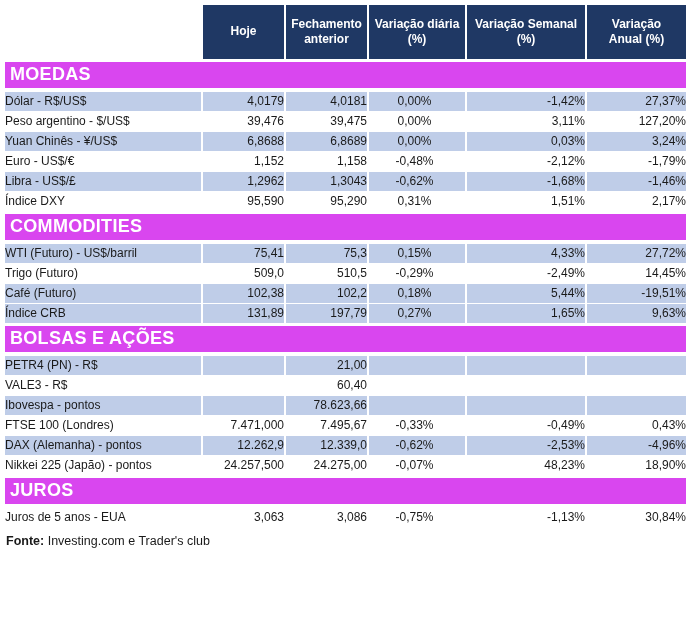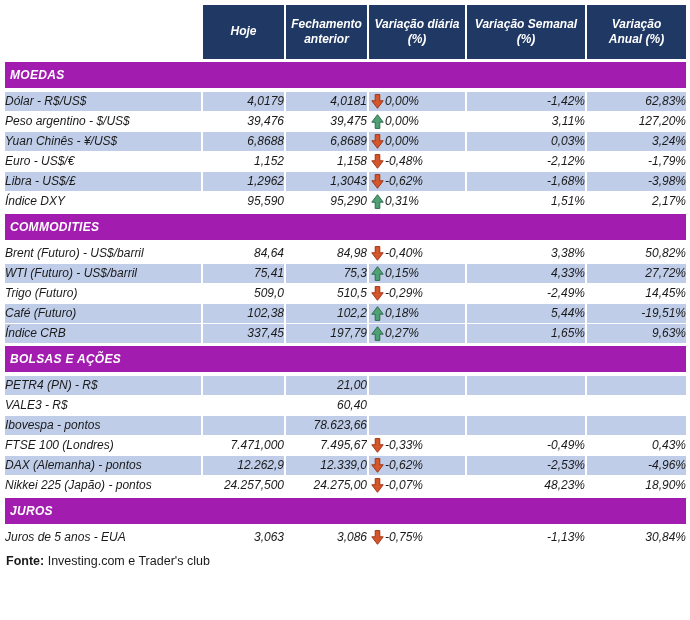--- a/index.html
+++ b/index.html
@@ -12,21 +12,20 @@
     font-family: "Liberation Sans", sans-serif;
   }
   .wrap {
     padding: 5px 4px 0 5px;
     width: 681px;
   }
   table {
     border-collapse: collapse;
     table-layout: fixed;
     width: 681px;
-    font-style: italic;
   }
   col.c-label  { width: 197px; }
   col.c-hoje   { width: 83px; }
   col.c-prev   { width: 83px; }
   col.c-daily  { width: 98px; }
   col.c-weekly { width: 120px; }
   col.c-annual { width: 100px; }
 
   thead tr { height: 55px; }
   th.corner {
@@ -42,23 +41,23 @@
     vertical-align: middle;
     white-space: pre-line;
     line-height: 15px;
     border-left: 2px solid #ffffff;
     border-bottom: 2px solid #ffffff;
     padding: 0 2px;
   }
   th.colhead:first-of-type { border-left: none; }
 
   td.section {
-    background: #a21caf;
+    background: #d946ef;
     color: #ffffff;
-    font-size: 12px;
+    font-size: 18px;
     font-weight: bold;
     letter-spacing: 0.3px;
     height: 22px;
     padding: 2px 2px 2px 5px;
     border-top: 3px solid #ffffff;
     border-bottom: 4px solid #ffffff;
     vertical-align: middle;
   }
 
   tr.data-row { height: 19px; }
@@ -76,24 +75,25 @@
   tr.data-row td:first-child { border-left: none; }
   tr.shaded td { background: #BFCDE8; }
   tr.plain  td { background: #ffffff; }
 
   td.lbl { padding-left: 4px; text-align: left; }
   td.num { padding-right: 7px; text-align: right; }
 
   td.daily { padding: 0; }
   .daily-flex {
     display: flex;
-    justify-content: flex-start;
+    justify-content: flex-end;
     align-items: center;
     height: 19px;
     padding: 0 7px 0 2px;
+    flex-direction: column;
   }
   .arr { display: inline-flex; align-items: center; width: 14px; height: 15px; }
   .arr svg { display: block; }
   .daily-val { text-align: right; }
 
   .fonte {
     margin-top: 6px;
     padding-left: 1px;
     font-size: 12.5px;
     color: #1a1a1a;
@@ -140,21 +140,21 @@
             <div class="daily-flex">
               <span class="arr">
                 <svg width="13" height="15" viewBox="0 0 13 15">
                   <path d="M4.2 0.6 H8.8 V6.8 H12.2 L6.5 14.3 L0.8 6.8 H4.2 Z" fill="#D4562B" stroke="#9E3517" stroke-linejoin="round"></path>
                 </svg>
               </span>
               <span class="daily-val">0,00%</span>
             </div>
           </td>
           <td class="num">-1,42%</td>
-          <td class="num">62,83%</td>
+          <td class="num">27,37%</td>
         </tr>
         <tr class="data-row plain">
           <td class="lbl">Peso argentino - $/US$</td>
           <td class="num">39,476</td>
           <td class="num">39,475</td>
           <td class="daily">
             <div class="daily-flex">
               <span class="arr">
                 <svg width="13" height="15" viewBox="0 0 13 15">
                   <path d="M6.5 0.7 L12.2 8.2 H8.8 V14.4 H4.2 V8.2 H0.8 Z" fill="#4FA173" stroke="#2F6B4F" stroke-linejoin="round"></path>
@@ -208,21 +208,21 @@
             <div class="daily-flex">
               <span class="arr">
                 <svg width="13" height="15" viewBox="0 0 13 15">
                   <path d="M4.2 0.6 H8.8 V6.8 H12.2 L6.5 14.3 L0.8 6.8 H4.2 Z" fill="#D4562B" stroke="#9E3517" stroke-linejoin="round"></path>
                 </svg>
               </span>
               <span class="daily-val">-0,62%</span>
             </div>
           </td>
           <td class="num">-1,68%</td>
-          <td class="num">-3,98%</td>
+          <td class="num">-1,46%</td>
         </tr>
         <tr class="data-row plain">
           <td class="lbl">Índice DXY</td>
           <td class="num">95,590</td>
           <td class="num">95,290</td>
           <td class="daily">
             <div class="daily-flex">
               <span class="arr">
                 <svg width="13" height="15" viewBox="0 0 13 15">
                   <path d="M6.5 0.7 L12.2 8.2 H8.8 V14.4 H4.2 V8.2 H0.8 Z" fill="#4FA173" stroke="#2F6B4F" stroke-linejoin="round"></path>
@@ -230,37 +230,20 @@
               </span>
               <span class="daily-val">0,31%</span>
             </div>
           </td>
           <td class="num">1,51%</td>
           <td class="num">2,17%</td>
         </tr>
         <tr>
           <td class="section" colspan="6">COMMODITIES</td>
         </tr>
-        <tr class="data-row plain">
-          <td class="lbl">Brent (Futuro) - US$/barril</td>
-          <td class="num">84,64</td>
-          <td class="num">84,98</td>
-          <td class="daily">
-            <div class="daily-flex">
-              <span class="arr">
-                <svg width="13" height="15" viewBox="0 0 13 15">
-                  <path d="M4.2 0.6 H8.8 V6.8 H12.2 L6.5 14.3 L0.8 6.8 H4.2 Z" fill="#D4562B" stroke="#9E3517" stroke-linejoin="round"></path>
-                </svg>
-              </span>
-              <span class="daily-val">-0,40%</span>
-            </div>
-          </td>
-          <td class="num">3,38%</td>
-          <td class="num">50,82%</td>
-        </tr>
         <tr class="data-row shaded">
           <td class="lbl">WTI (Futuro) - US$/barril</td>
           <td class="num">75,41</td>
           <td class="num">75,3</td>
           <td class="daily">
             <div class="daily-flex">
               <span class="arr">
                 <svg width="13" height="15" viewBox="0 0 13 15">
                   <path d="M6.5 0.7 L12.2 8.2 H8.8 V14.4 H4.2 V8.2 H0.8 Z" fill="#4FA173" stroke="#2F6B4F" stroke-linejoin="round"></path>
                 </svg>
@@ -300,21 +283,21 @@
                 </svg>
               </span>
               <span class="daily-val">0,18%</span>
             </div>
           </td>
           <td class="num">5,44%</td>
           <td class="num">-19,51%</td>
         </tr>
         <tr class="data-row shaded">
           <td class="lbl">Índice CRB</td>
-          <td class="num">337,45</td>
+          <td class="num">131,89</td>
           <td class="num">197,79</td>
           <td class="daily">
             <div class="daily-flex">
               <span class="arr">
                 <svg width="13" height="15" viewBox="0 0 13 15">
                   <path d="M6.5 0.7 L12.2 8.2 H8.8 V14.4 H4.2 V8.2 H0.8 Z" fill="#4FA173" stroke="#2F6B4F" stroke-linejoin="round"></path>
                 </svg>
               </span>
               <span class="daily-val">0,27%</span>
             </div>

